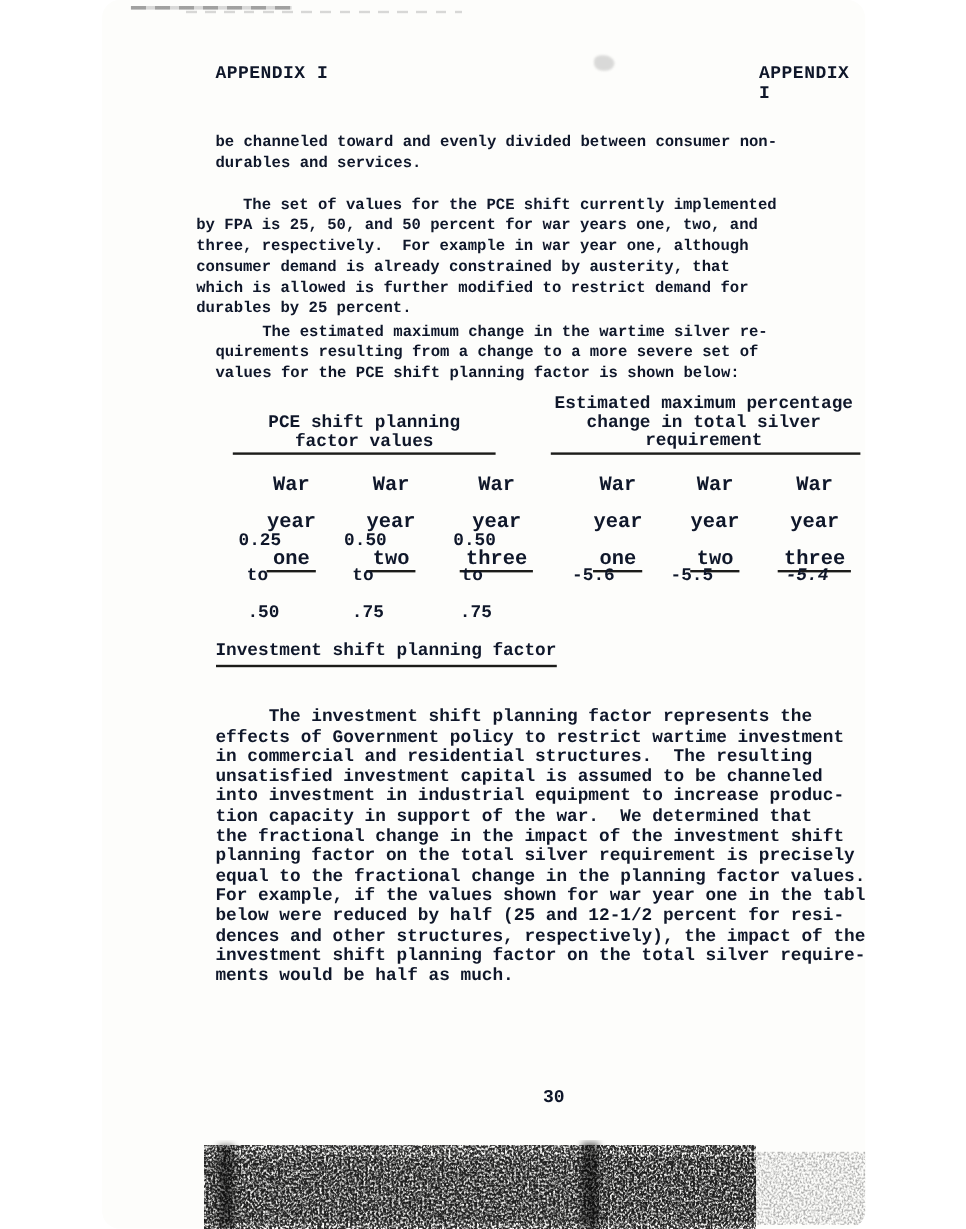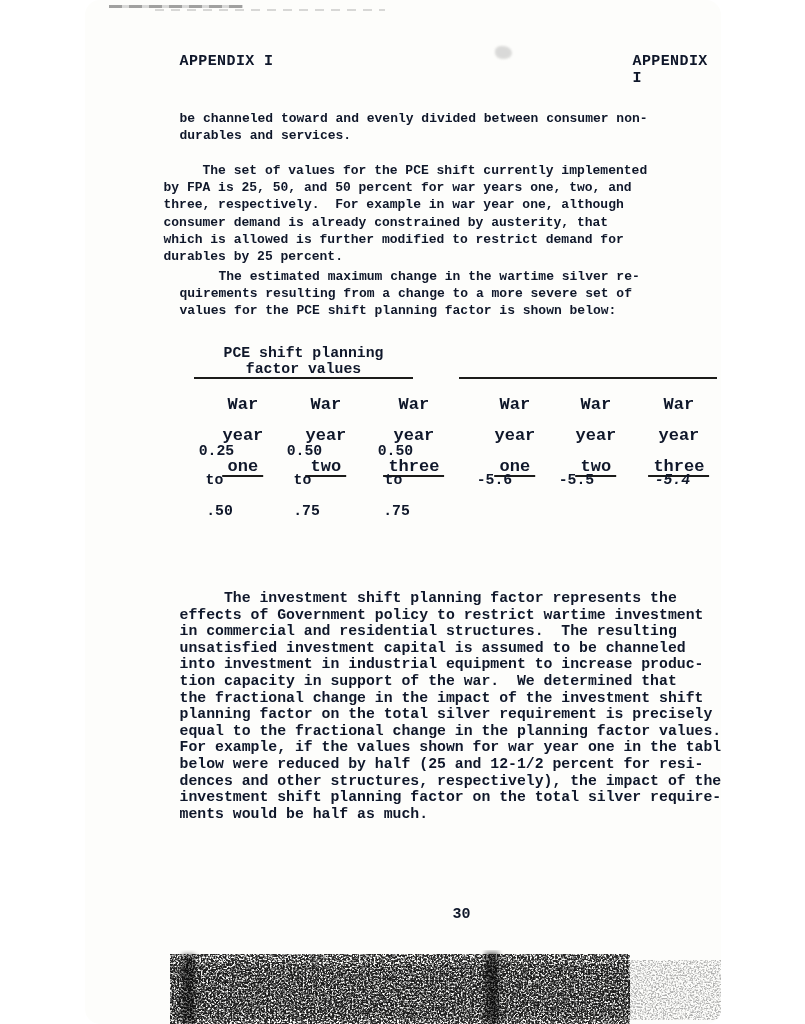--- a/index.html
+++ b/index.html
@@ -57,20 +57,23 @@
 three, respectively.  For example in war year one, although
 consumer demand is already constrained by austerity, that
 which is allowed is further modified to restrict demand for
 durables by 25 percent.</div>
   <div class="abs cap" style="left:219px;top:346px;">PCE shift planning
 factor values</div>
 
   <div class="abs mono" style="left:95px;top:268px;">     The estimated maximum change in the wartime silver re-
 quirements resulting from a change to a more severe set of
 values for the PCE shift planning factor is shown below:</div>
+  <div class="abs cap" style="left:502px;top:330px;">Estimated maximum percentage
+change in total silver
+requirement</div>
 
   <div class="abs rule" style="left:109px;top:377px;width:219px;"></div>
   <div class="abs rule" style="left:374px;top:377px;width:258px;"></div>
 
   <div class="abs colhead" style="left:138px;top:382px;">
     <span>War</span><br>
     <span>year</span><br>
     <span class="u">one</span>
   </div>
   <div class="abs colhead" style="left:221px;top:382px;">
@@ -109,20 +112,23 @@
   <div class="abs cell" style="left:309px;top:472px;">to</div>
 
   <div class="abs cell" style="left:135px;top:503px;">.50</div>
   <div class="abs cell" style="left:222px;top:503px;">.75</div>
   <div class="abs cell" style="left:312px;top:503px;">.75</div>
 
   <div class="abs cell" style="left:410px;top:472px;">-5.6</div>
   <div class="abs cell" style="left:492px;top:472px;">-5.5</div>
   <div class="abs cell" style="left:588px;top:472px;font-style:italic;">-5.4</div>
 
+  <div class="abs" style="left:95px;top:533px;">
+    <span class="heading">Investment shift planning factor</span>
+  </div>
 
   <div class="abs mono-tight" style="left:95px;top:590px;">     The investment shift planning factor represents the
 effects of Government policy to restrict wartime investment
 in commercial and residential structures.  The resulting
 unsatisfied investment capital is assumed to be channeled
 into investment in industrial equipment to increase produc-
 tion capacity in support of the war.  We determined that
 the fractional change in the impact of the investment shift
 planning factor on the total silver requirement is precisely
 equal to the fractional change in the planning factor values.

